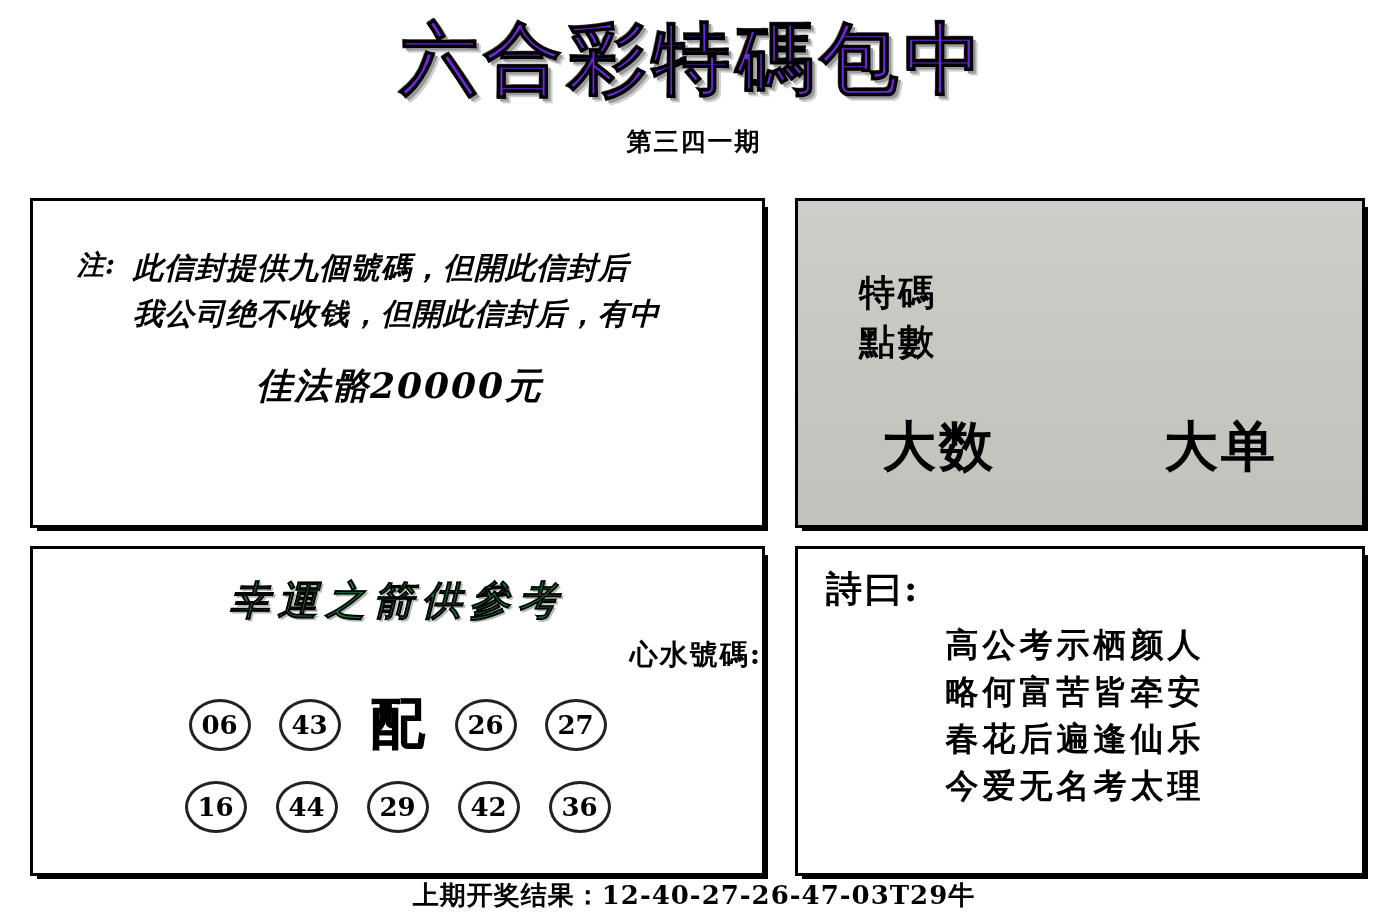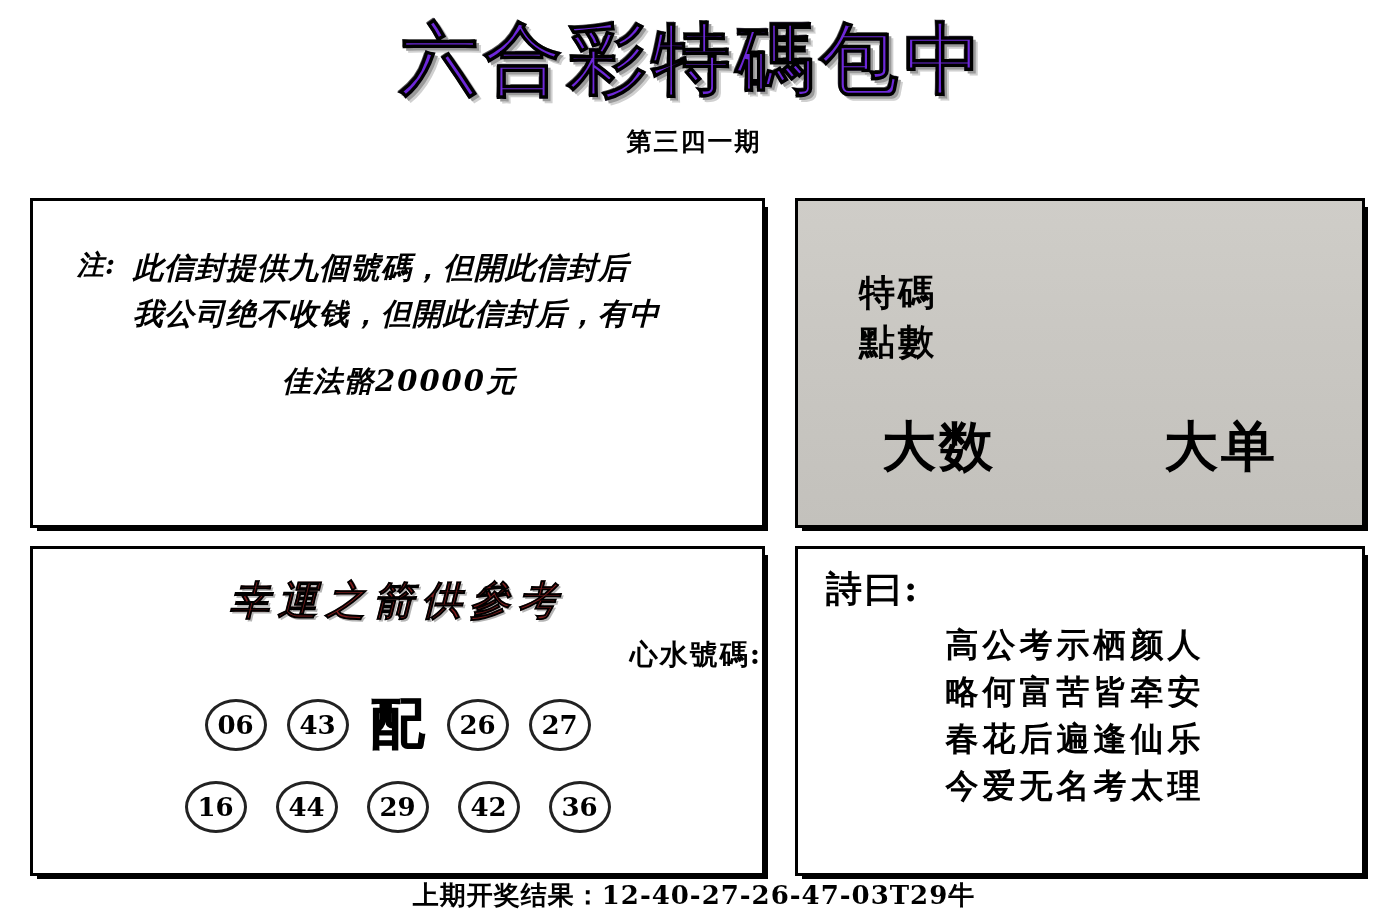--- a/index.html
+++ b/index.html
@@ -64,21 +64,21 @@
     margin-left:78px;
     font-size:30px;
     font-weight:bold;
     font-style:italic;
     line-height:1.52;
     letter-spacing:1px;
   }
   .note-amount{
     text-align:center;
     margin-top:26px;
-    font-size:29px;
+    font-size:36px;
     font-weight:bold;
     font-style:italic;
     letter-spacing:2px;
   }
 
   
   #special-box{
     left:795px;top:198px;width:570px;height:330px;
     background:linear-gradient(180deg,#cfcdc8 0%, #c9c7c2 45%, #c3c1bc 100%);
     border:3px solid #000;
@@ -94,33 +94,33 @@
     font-size:54px;font-weight:bold;letter-spacing:3px;
   }
   #special-box .hdr span, #special-box .vals span{min-width:200px;text-align:center;}
 
   
   #lucky-box{left:30px;top:546px;width:735px;height:330px;}
   .lucky-title{
     text-align:center;margin-top:24px;
     font-size:40px;font-weight:bold;font-style:italic;
     letter-spacing:8px;
-    color:#7f1d1d;
+    color:#15803d;
     text-shadow:2px 2px 0 #b5b5b5;
     -webkit-text-stroke:0.6px #000;
   }
   .lucky-sub{
     text-align:right;margin-top:8px;
     font-size:28px;font-weight:bold;letter-spacing:2px;
   }
   .num-row{
     display:flex;justify-content:center;align-items:center;
     margin-top:14px;
   }
-  .num-row.r1{gap:20px;}
+  .num-row.r1{gap:28px;}
   .num-row.r2{gap:29px;margin-top:20px;}
   .ball{
     width:56px;height:46px;border:3px solid #222;border-radius:50%;
     display:flex;align-items:center;justify-content:center;
     font-size:26px;font-weight:bold;
     background:#fff;
   }
   .pei{
     font-size:54px;font-weight:bold;letter-spacing:0;
     margin:0 2px;

